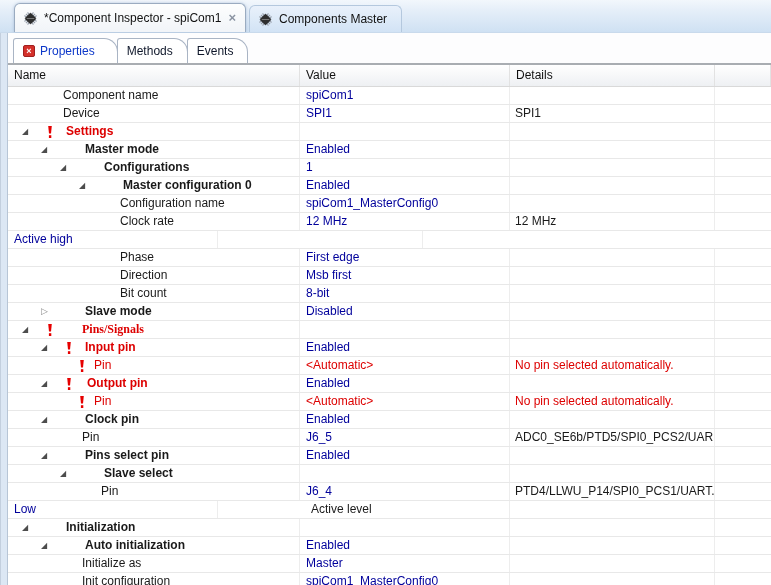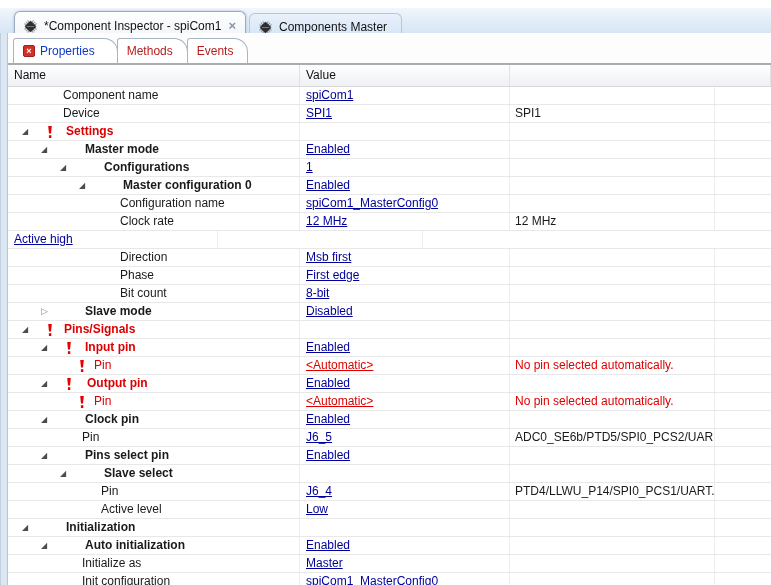--- a/index.html
+++ b/index.html
@@ -1,20 +1,20 @@
 <!DOCTYPE html>
 <html><head>
 <meta charset="utf-8">
 <style>
   * { margin:0; padding:0; box-sizing:border-box; }
   html,body { width:771px; height:585px; overflow:hidden; background:#fff;
     font-family:"Liberation Sans","DejaVu Sans",sans-serif; font-size:12px; color:#1a1a1a; }
 
   
-  .editor-tabbar { position:absolute; left:0; top:8px; width:771px; height:33px;
+  .editor-tabbar { position:absolute; left:0; top:0; width:771px; height:33px;
     background:linear-gradient(#f2f7fc,#e6eff9 30%,#cfe1f3); border-bottom:1px solid #c9daec;
     display:flex; align-items:flex-end; }
   .etab { display:flex; align-items:center; height:29px; padding:0 8px 0 7px;
     border:1px solid #9aabc0; border-bottom:none; border-radius:6px 6px 0 0; cursor:default; }
   .etab.selected { margin-left:14px; background:linear-gradient(#fdfefe,#f1f4f8);
     box-shadow:0 0 3px rgba(120,150,190,.5); }
   .etab.unselected { margin-left:3px; height:27px;
     background:linear-gradient(#e9f1fb,#d2e3f5); border-color:#b4c8de; }
   .etab-label { margin:0 6px 1px 5px; color:#111; }
   .etab-close { color:#8a93a2; font-weight:bold; font-size:13px; line-height:12px;
@@ -27,42 +27,42 @@
 
   
   .view-area { position:absolute; left:8px; top:33px; width:763px; height:552px; background:#fff; }
   .subtabs { height:30px; background:#fdfdfe; display:flex; align-items:flex-end; padding-left:5px; }
   .vtab { display:flex; align-items:center; height:25px; padding:0 14px 0 9px;
     border:1px solid #a9b4c4; border-bottom:none; border-radius:3px 14px 0 0;
     background:#fff; cursor:pointer; }
   .vtab + .vtab { margin-left:-1px; }
   .vtab.selected { padding-right:22px; }
   .vtab.selected .vtab-label { color:#0d38c9; }
-  .vtab-label { color:#b91c1c; }
+  .vtab-label { color:#0f172a; }
   .error-badge { width:12px; height:12px; background:#d4302a; border:1px solid #a02020;
     border-radius:2px; color:#fff; font-size:9px; font-weight:bold; line-height:10px;
     text-align:center; margin-right:5px; flex:0 0 auto; }
   .keyline { height:2px; background:#a9adb2; }
 
   
   .grid-header { display:flex; height:22px; background:linear-gradient(#ffffff,#eef0f3);
     border-bottom:1px solid #d9d9d9; }
   .hcell { padding:3px 0 0 6px; border-right:1px solid #e2e2e2; color:#111;
     white-space:nowrap; overflow:hidden; cursor:default; }
   .hcell.c-name { width:292px; }
   .hcell.c-value { width:210px; }
   .hcell.c-details { width:205px; }
   .hcell.c-extra { flex:1; }
 
   .rows { }
   .trow { display:flex; height:18px; line-height:17px; border-bottom:1px solid #e8e8e8;
     white-space:nowrap; cursor:default; }
   .cell { overflow:hidden; white-space:nowrap; }
   .cell.name { width:292px; display:flex; align-items:center; border-right:1px solid #ededed; }
-  .cell.value { width:210px; padding-left:6px; border-right:1px solid #ededed; color:#00009b;text-decoration:underline; }
+  .cell.value { width:210px; padding-left:6px; border-right:1px solid #ededed; color:#00009b; }
   .cell.details { width:205px; padding-left:5px; border-right:1px solid #ededed; color:#1a1a1a; }
   .cell.extra { flex:1; }
   .arrow-slot { display:inline-flex; justify-content:flex-end; align-items:center;
     flex:0 0 auto; height:18px; }
   .arrow { font-size:8px; color:#4d4d4d; width:12px; text-align:left; cursor:pointer; }
   .arrow.collapsed { color:#8a8a8a; font-size:9px; }
   .err-icon { width:12px; height:14px; flex:0 0 auto; }
   .nm { margin-left:10px; }
   .grp .nm { font-weight:bold; }
   .red { color:#dd0000 !important; }
@@ -134,20 +134,21 @@
     </div>
     <div class="vtab">
       <span class="vtab-label">Events</span>
     </div>
   </div>
   <div class="keyline"></div>
 
   <div class="grid-header">
     <div class="hcell c-name">Name</div>
     <div class="hcell c-value">Value</div>
+    <div class="hcell c-details">Details</div>
     <div class="hcell c-extra"></div>
   </div>
 
   <div class="rows" id="rows">
   <div class="trow">
     <div class="cell name">
       <span class="arrow-slot" style="width: 45px;"></span>
       <span class="nm">Component name</span>
     </div>
     <div class="cell value">spiCom1</div>
@@ -242,33 +243,33 @@
 
   <div class="trow">
     <div class="cell value">Active high</div>
     <div class="cell details"></div>
     <div class="cell extra"></div>
   </div>
 
   <div class="trow">
     <div class="cell name">
       <span class="arrow-slot" style="width: 102px;"></span>
+      <span class="nm">Phase</span>
+    </div>
+    <div class="cell value">First edge</div>
+    <div class="cell details"></div>
+    <div class="cell extra"></div>
+  </div>
+
+  <div class="trow">
+    <div class="cell name">
+      <span class="arrow-slot" style="width: 102px;"></span>
       <span class="nm">Direction</span>
     </div>
     <div class="cell value">Msb first</div>
-    <div class="cell details"></div>
-    <div class="cell extra"></div>
-  </div>
-
-  <div class="trow">
-    <div class="cell name">
-      <span class="arrow-slot" style="width: 102px;"></span>
-      <span class="nm">Phase</span>
-    </div>
-    <div class="cell value">First edge</div>
     <div class="cell details"></div>
     <div class="cell extra"></div>
   </div>
 
   <div class="trow">
     <div class="cell name">
       <span class="arrow-slot" style="width: 102px;"></span>
       <span class="nm">Bit count</span>
     </div>
     <div class="cell value">8-bit</div>
@@ -291,21 +292,21 @@
 
   <div class="trow grp">
     <div class="cell name">
       <span class="arrow-slot" style="width: 26px;">
             <span class="arrow">◢</span>
           </span>
       <svg viewBox="0 0 12 14" class="err-icon" style="margin-left: 10px;">
             <polygon points="4.2,1 7.8,1 7,8.6 5,8.6" fill="#e60000"></polygon>
             <rect x="4.9" y="10.2" width="2.4" height="2.8" fill="#e60000"></rect>
           </svg>
-          <span class="nm red" style="margin-left: 8px;">Pins/Signals</span>
+          <span class="nm red" style="margin-left: 26px; font-family: Liberation Serif, serif;">Pins/Signals</span>
     </div>
     <div class="cell value"></div>
     <div class="cell details"></div>
     <div class="cell extra"></div>
   </div>
 
   <div class="trow grp">
     <div class="cell name">
       <span class="arrow-slot" style="width: 45px;">
             <span class="arrow">◢</span>
@@ -418,25 +419,25 @@
     <div class="cell name">
       <span class="arrow-slot" style="width: 83px;"></span>
       <span class="nm">Pin</span>
     </div>
     <div class="cell value">J6_4</div>
     <div class="cell details">PTD4/LLWU_P14/SPI0_PCS1/UART...</div>
     <div class="cell extra"></div>
   </div>
 
   <div class="trow">
+    <div class="cell value">Low</div>
     <div class="cell name">
       <span class="arrow-slot" style="width: 83px;"></span>
       <span class="nm">Active level</span>
     </div>
-    <div class="cell value">Low</div>
     <div class="cell details"></div>
     <div class="cell extra"></div>
   </div>
 
   <div class="trow grp">
     <div class="cell name">
       <span class="arrow-slot" style="width: 26px;">
             <span class="arrow">◢</span>
           </span>
       <span class="err-icon" style="margin-left: 10px;"></span>

